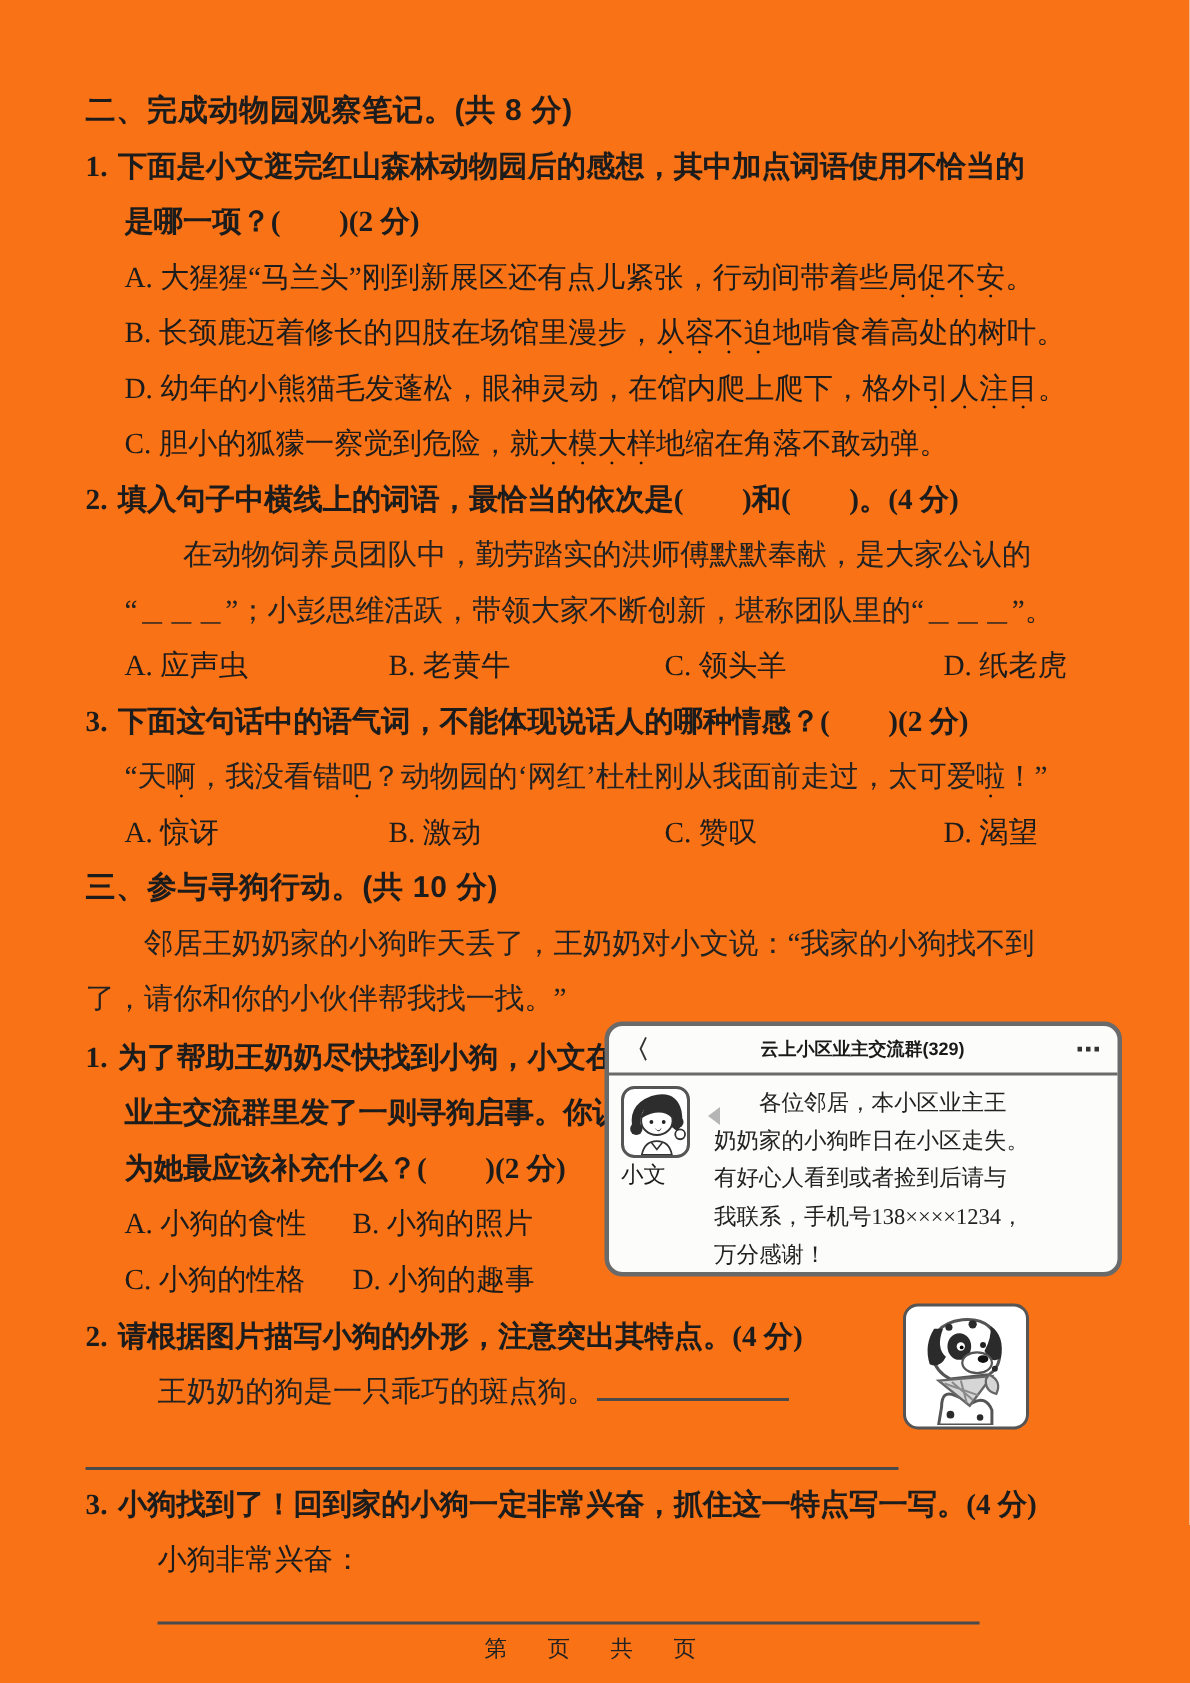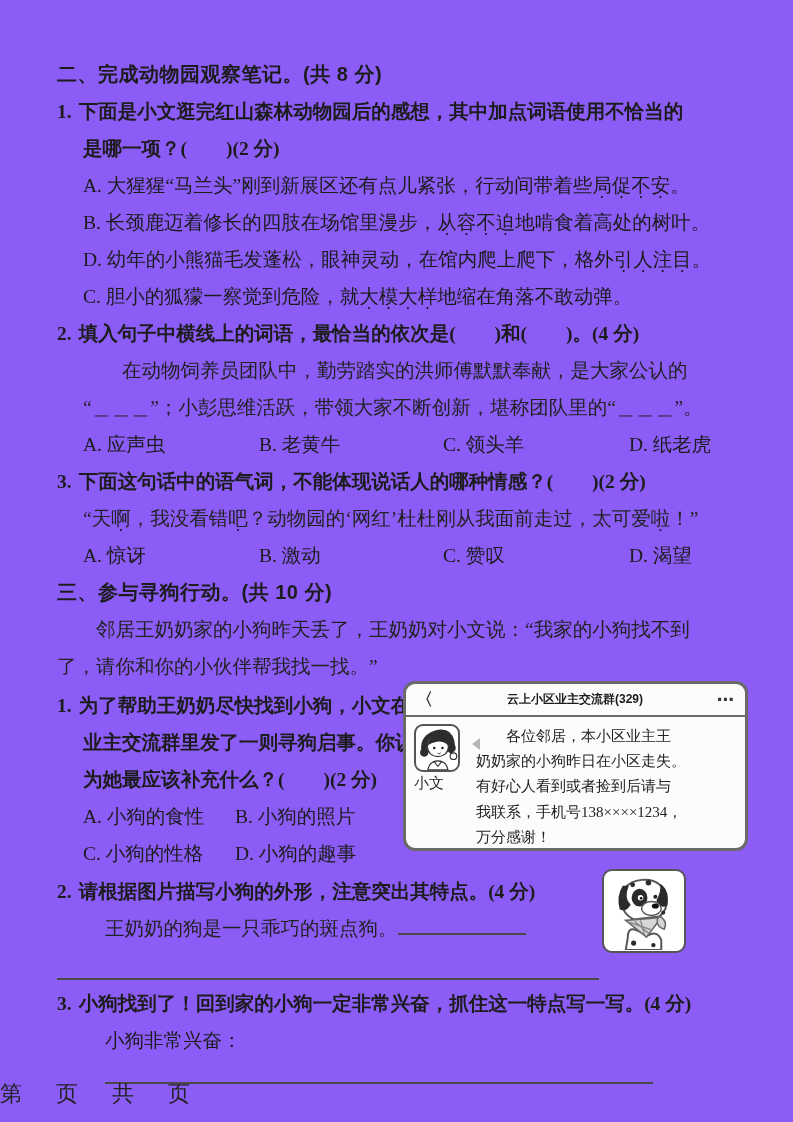--- a/index.html
+++ b/index.html
@@ -1,21 +1,21 @@
 <!DOCTYPE html>
 <html><head>
 <meta charset="utf-8">
 <style>
   * { box-sizing: border-box; margin: 0; padding: 0; }
   html,body { background:#e8e8e8; }
   .page {
     position: relative;
     width: 793px; height: 1122px;
     margin: 0 auto;
-    background: #8b5cf6;
+    background: #f97316;
     font-family: "Liberation Serif", "DejaVu Serif", serif;
     color: #1c1c1c;
     overflow: hidden;
   }
   .content { position: absolute; left: 57px; top: 56px; width: 691px; }
   .t  { font-size: 19.5px; line-height: 37px; }
   .sec-title {
     font-family: "Liberation Sans", "DejaVu Sans", sans-serif;
     font-weight: 700; font-size: 20px; line-height: 37px;
     letter-spacing: .5px;
@@ -77,23 +77,23 @@
     border: 2.5px solid #555; border-radius: 10px;
     background: #fff; overflow: hidden;
   }
   .blank {
     display: inline-block; border-bottom: 2px solid #4a4a4a;
     height: 1.05em; vertical-align: baseline;
   }
   .wline { border-bottom: 2px solid #4a4a4a; }
   .footer {
     position: absolute; bottom: 13px; left: 0; width: 100%;
-    text-align: left;
+    text-align: center;
     font-family: "Liberation Sans", "DejaVu Sans", sans-serif;
-    font-size: 22px; letter-spacing: 6px; color: #222;
+    font-size: 15px; letter-spacing: 6px; color: #222;
   }
 </style>
 </head>
 <body>
 
 <div class="page">
   <div class="content">
 
     <div class="sec-title">二、完成动物园观察笔记。(共 8 分)</div>
 

